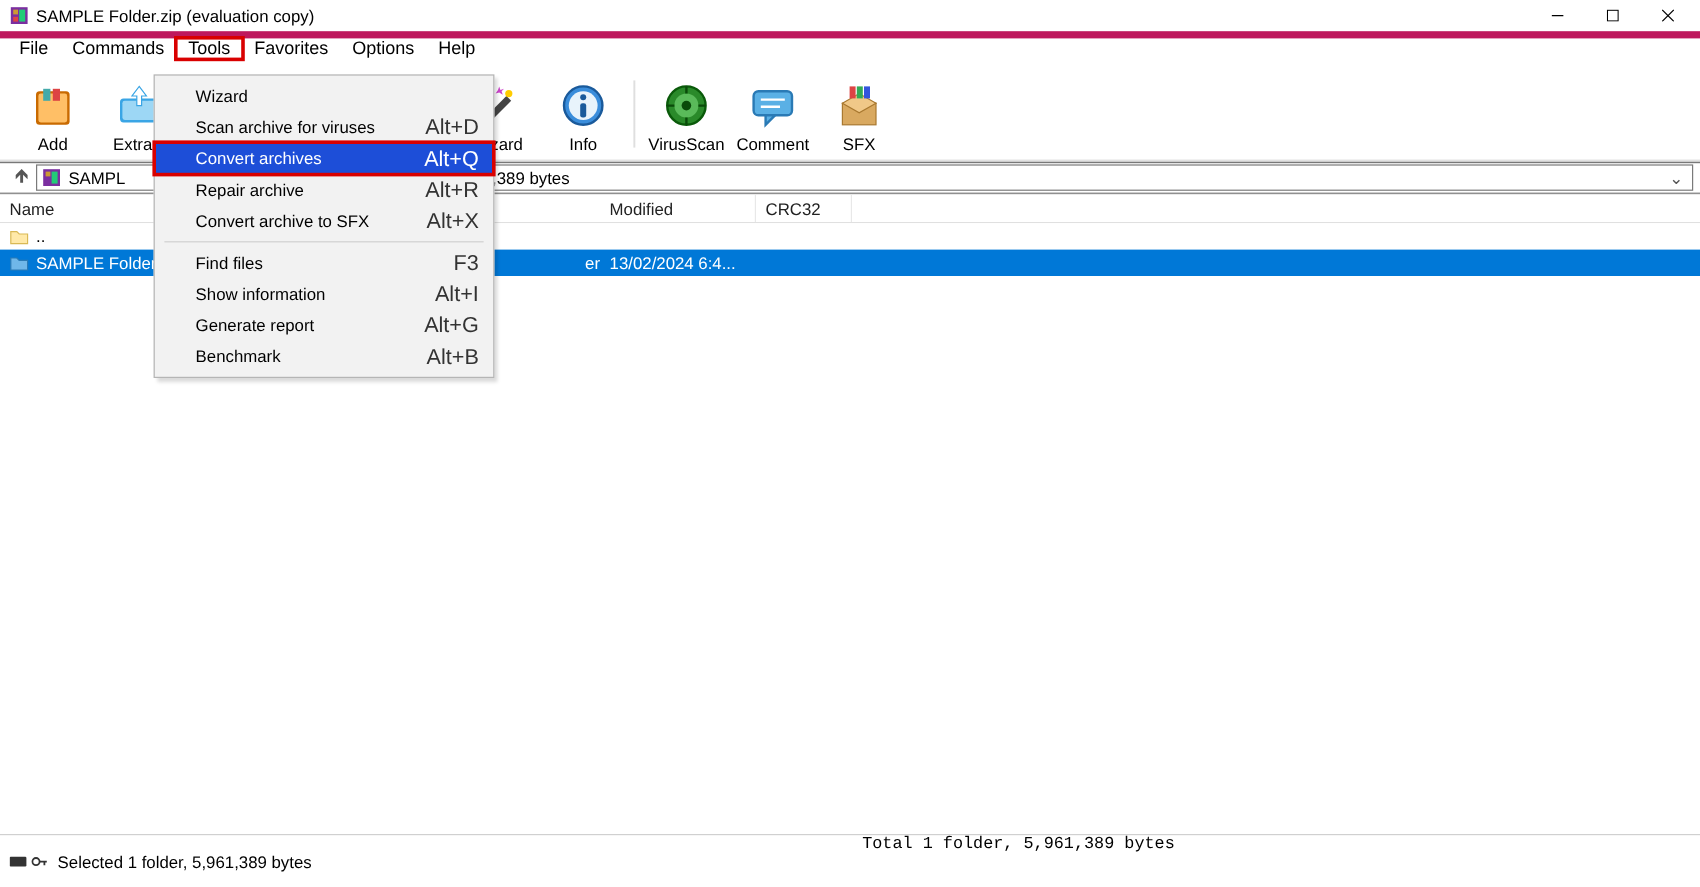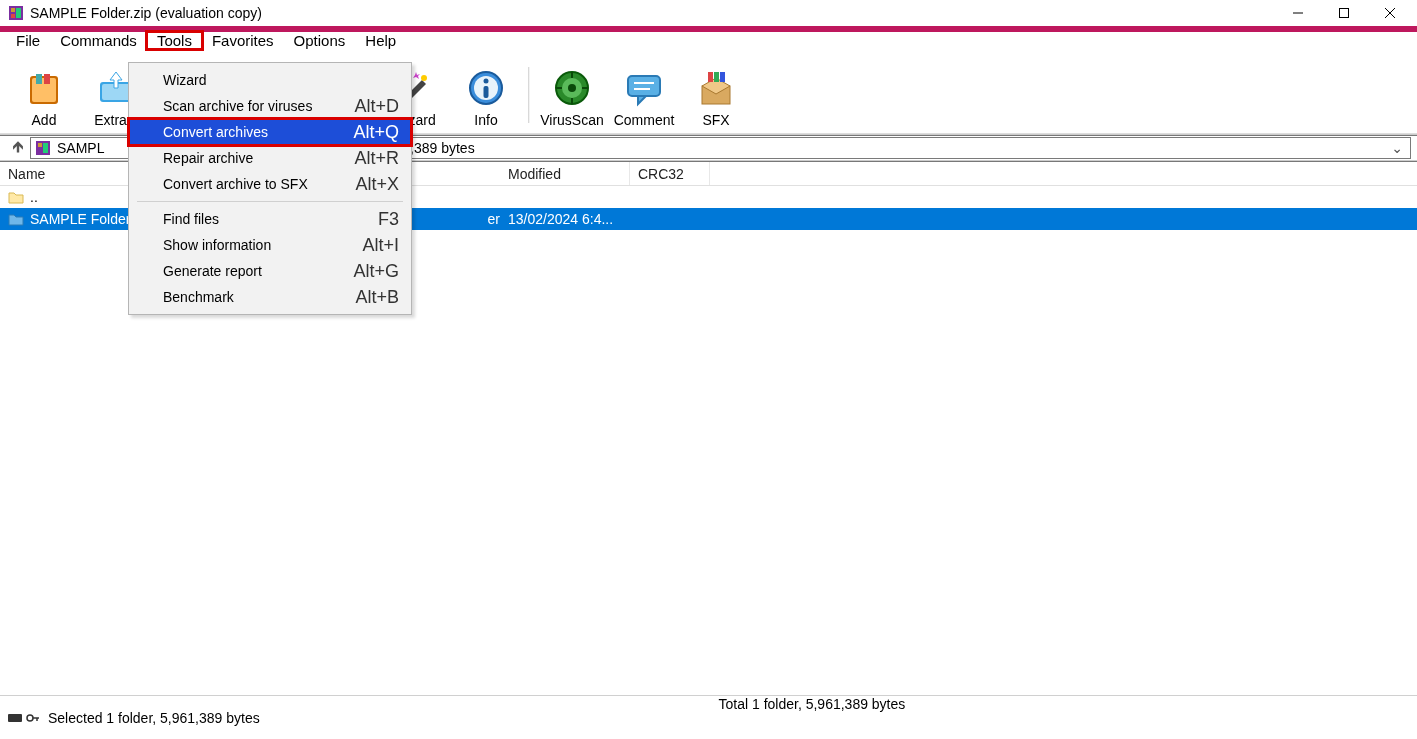--- a/index.html
+++ b/index.html
@@ -53,21 +53,21 @@
 .dropdown { position: absolute; top: 62px; left: 128px; width: 284px; background: #f2f2f2; border: 1px solid #b5b5b5; box-shadow: 3px 3px 3px rgba(0,0,0,0.15); z-index: 100; padding: 4px 0; }
 .dropdown .dd-item { height: 26px; display: flex; align-items: center; padding: 0 12px 0 34px; font-size: 14px; justify-content: space-between; }
 .dropdown .dd-item .shortcut { color: #333; font-size: 18px; }
 .dropdown .dd-item.highlight { background: #1d4ed8; color: #fff; outline: 3px solid #d90000; outline-offset: -1px; }
 .dropdown .dd-item.highlight .shortcut { color: #fff; }
 .dropdown .dd-sep { height: 1px; background: #d0d0d0; margin: 4px 8px; }
 
 
 .statusbar { height: 44px; border-top: 1px solid #d0d0d0; display: flex; padding: 0 8px; font-size: 14px; background:#fff; }
 .statusbar .status-left { flex: 0 0 50%; display:flex; align-items:center; gap:8px; }
-.statusbar .status-right { flex: 1; padding-left: 10px; }
+.statusbar .status-right { flex: 1; padding-left: 10px; font-family: Liberation Mono, monospace; }
 .statusbar .status-icons { display:flex; gap:2px; }
 
 
 .rar-mini { display:inline-block; }
 </style>
 </head>
 <body>
 
 <div class="titlebar">
   <span class="app-icon">

